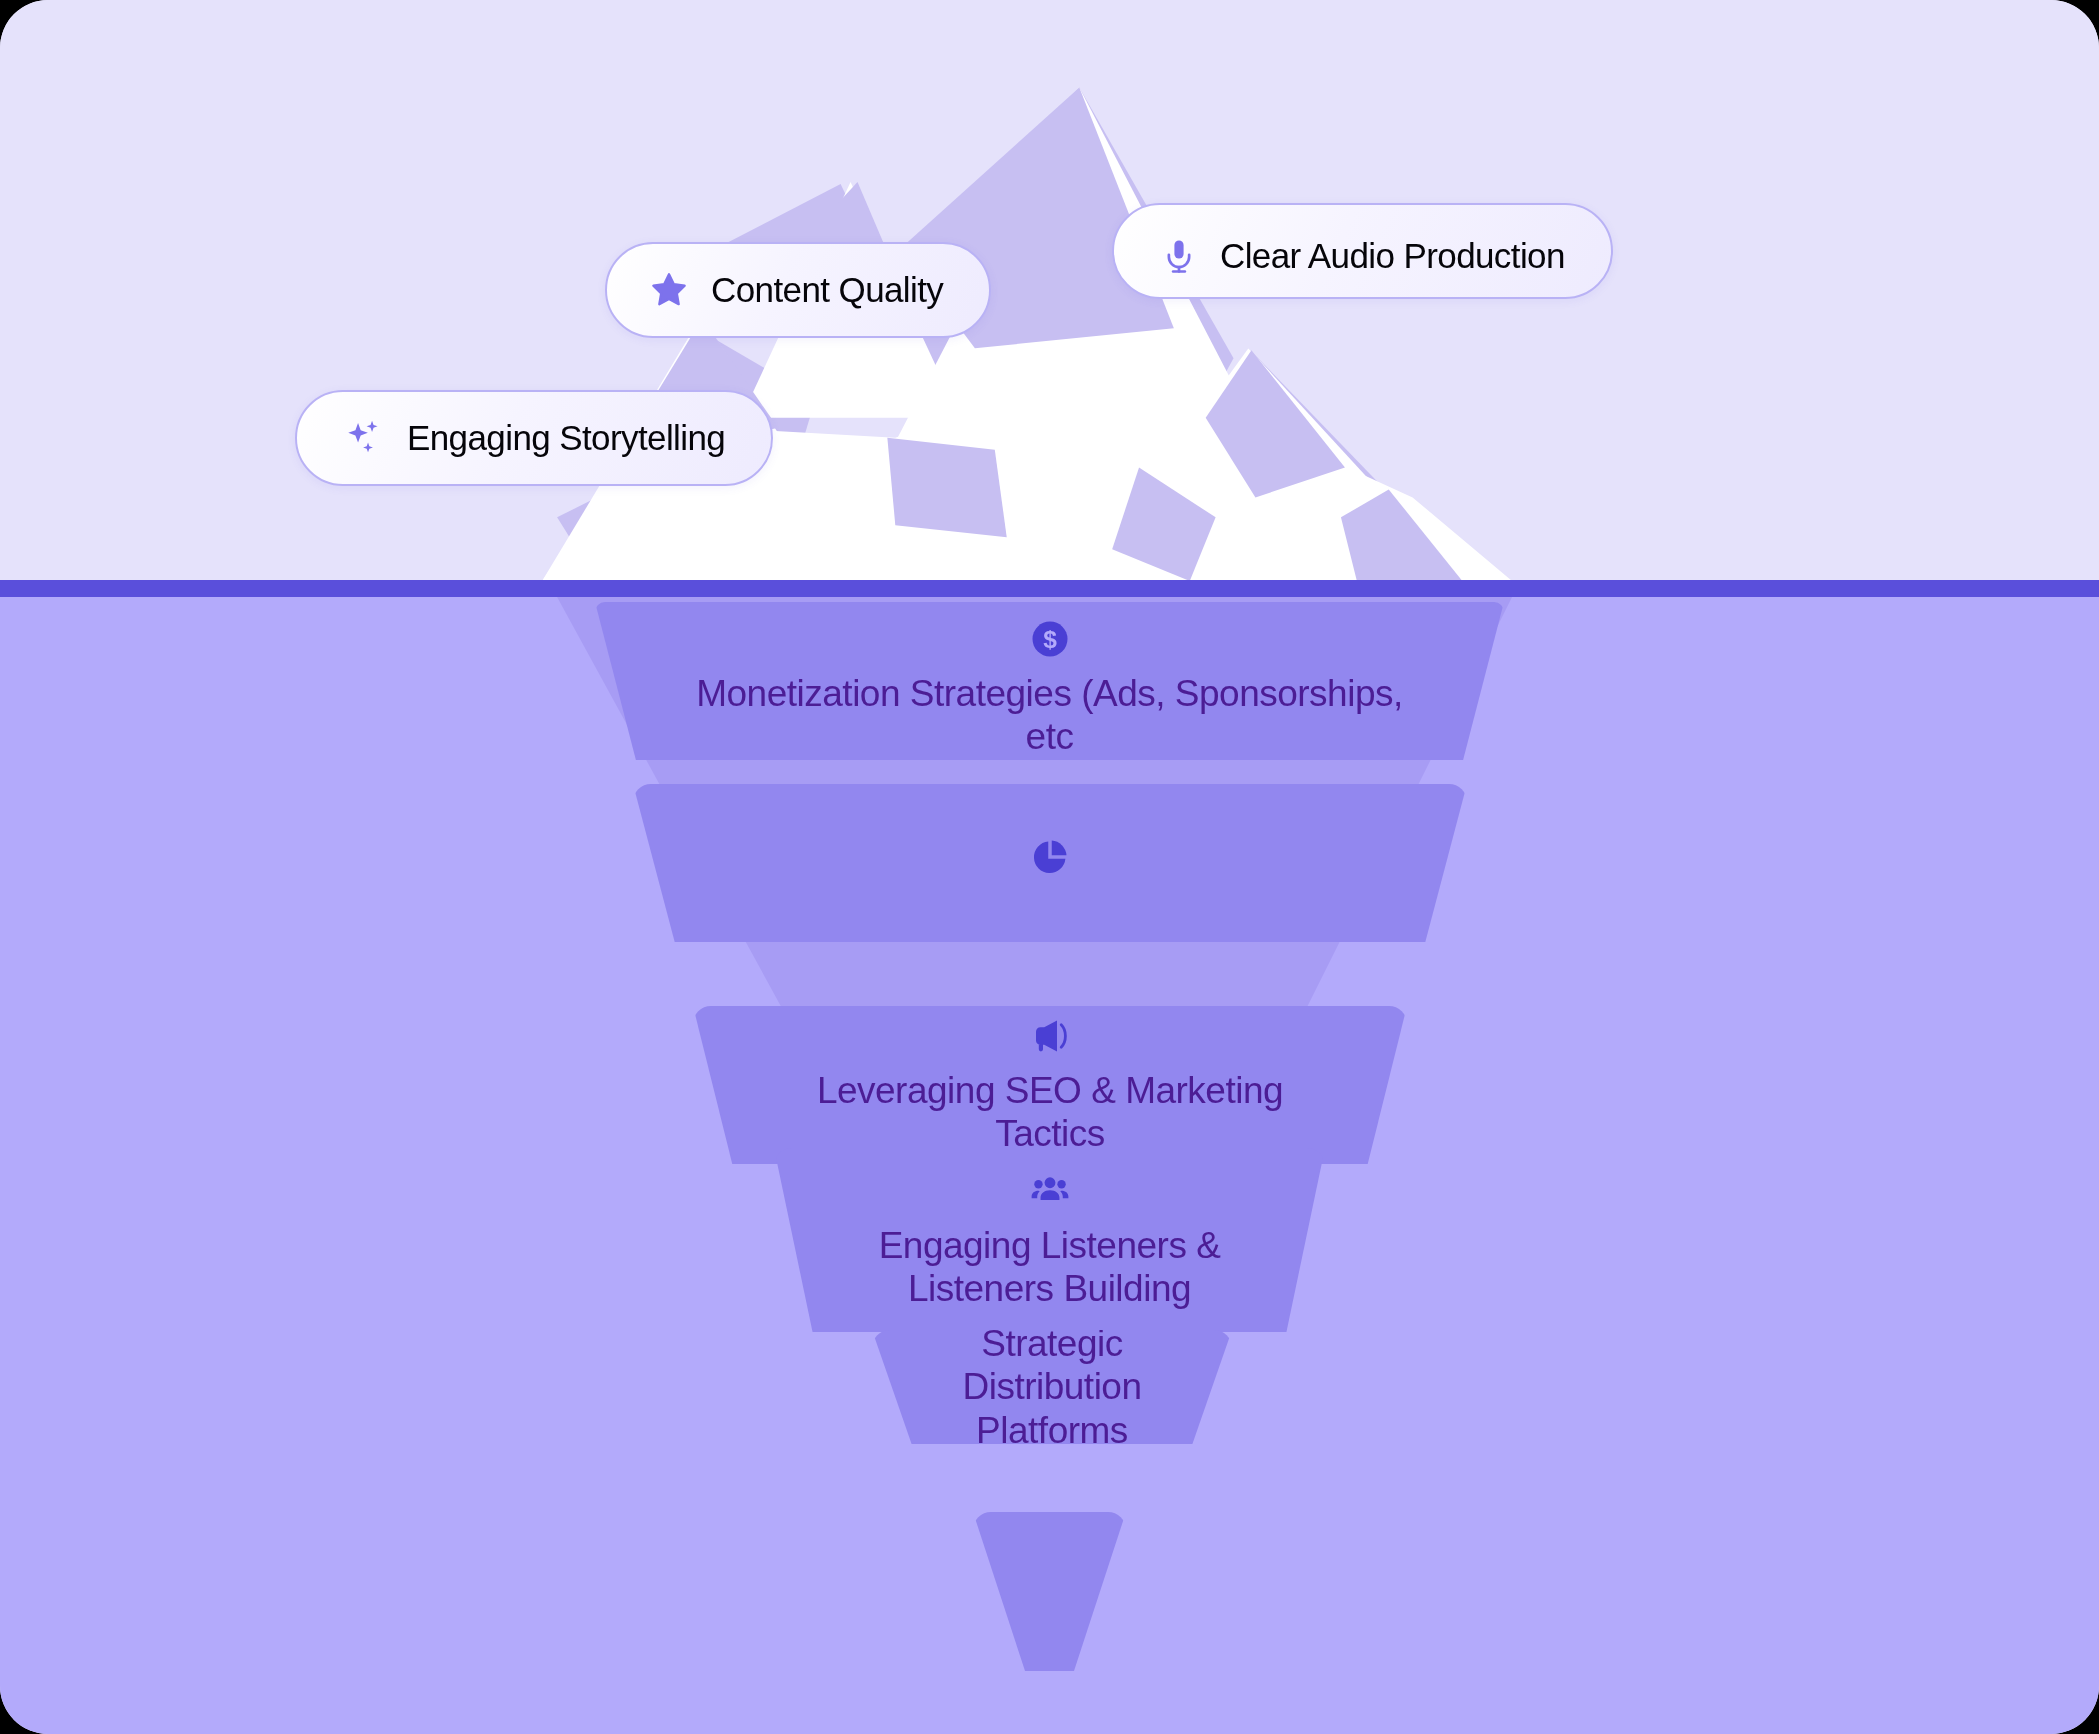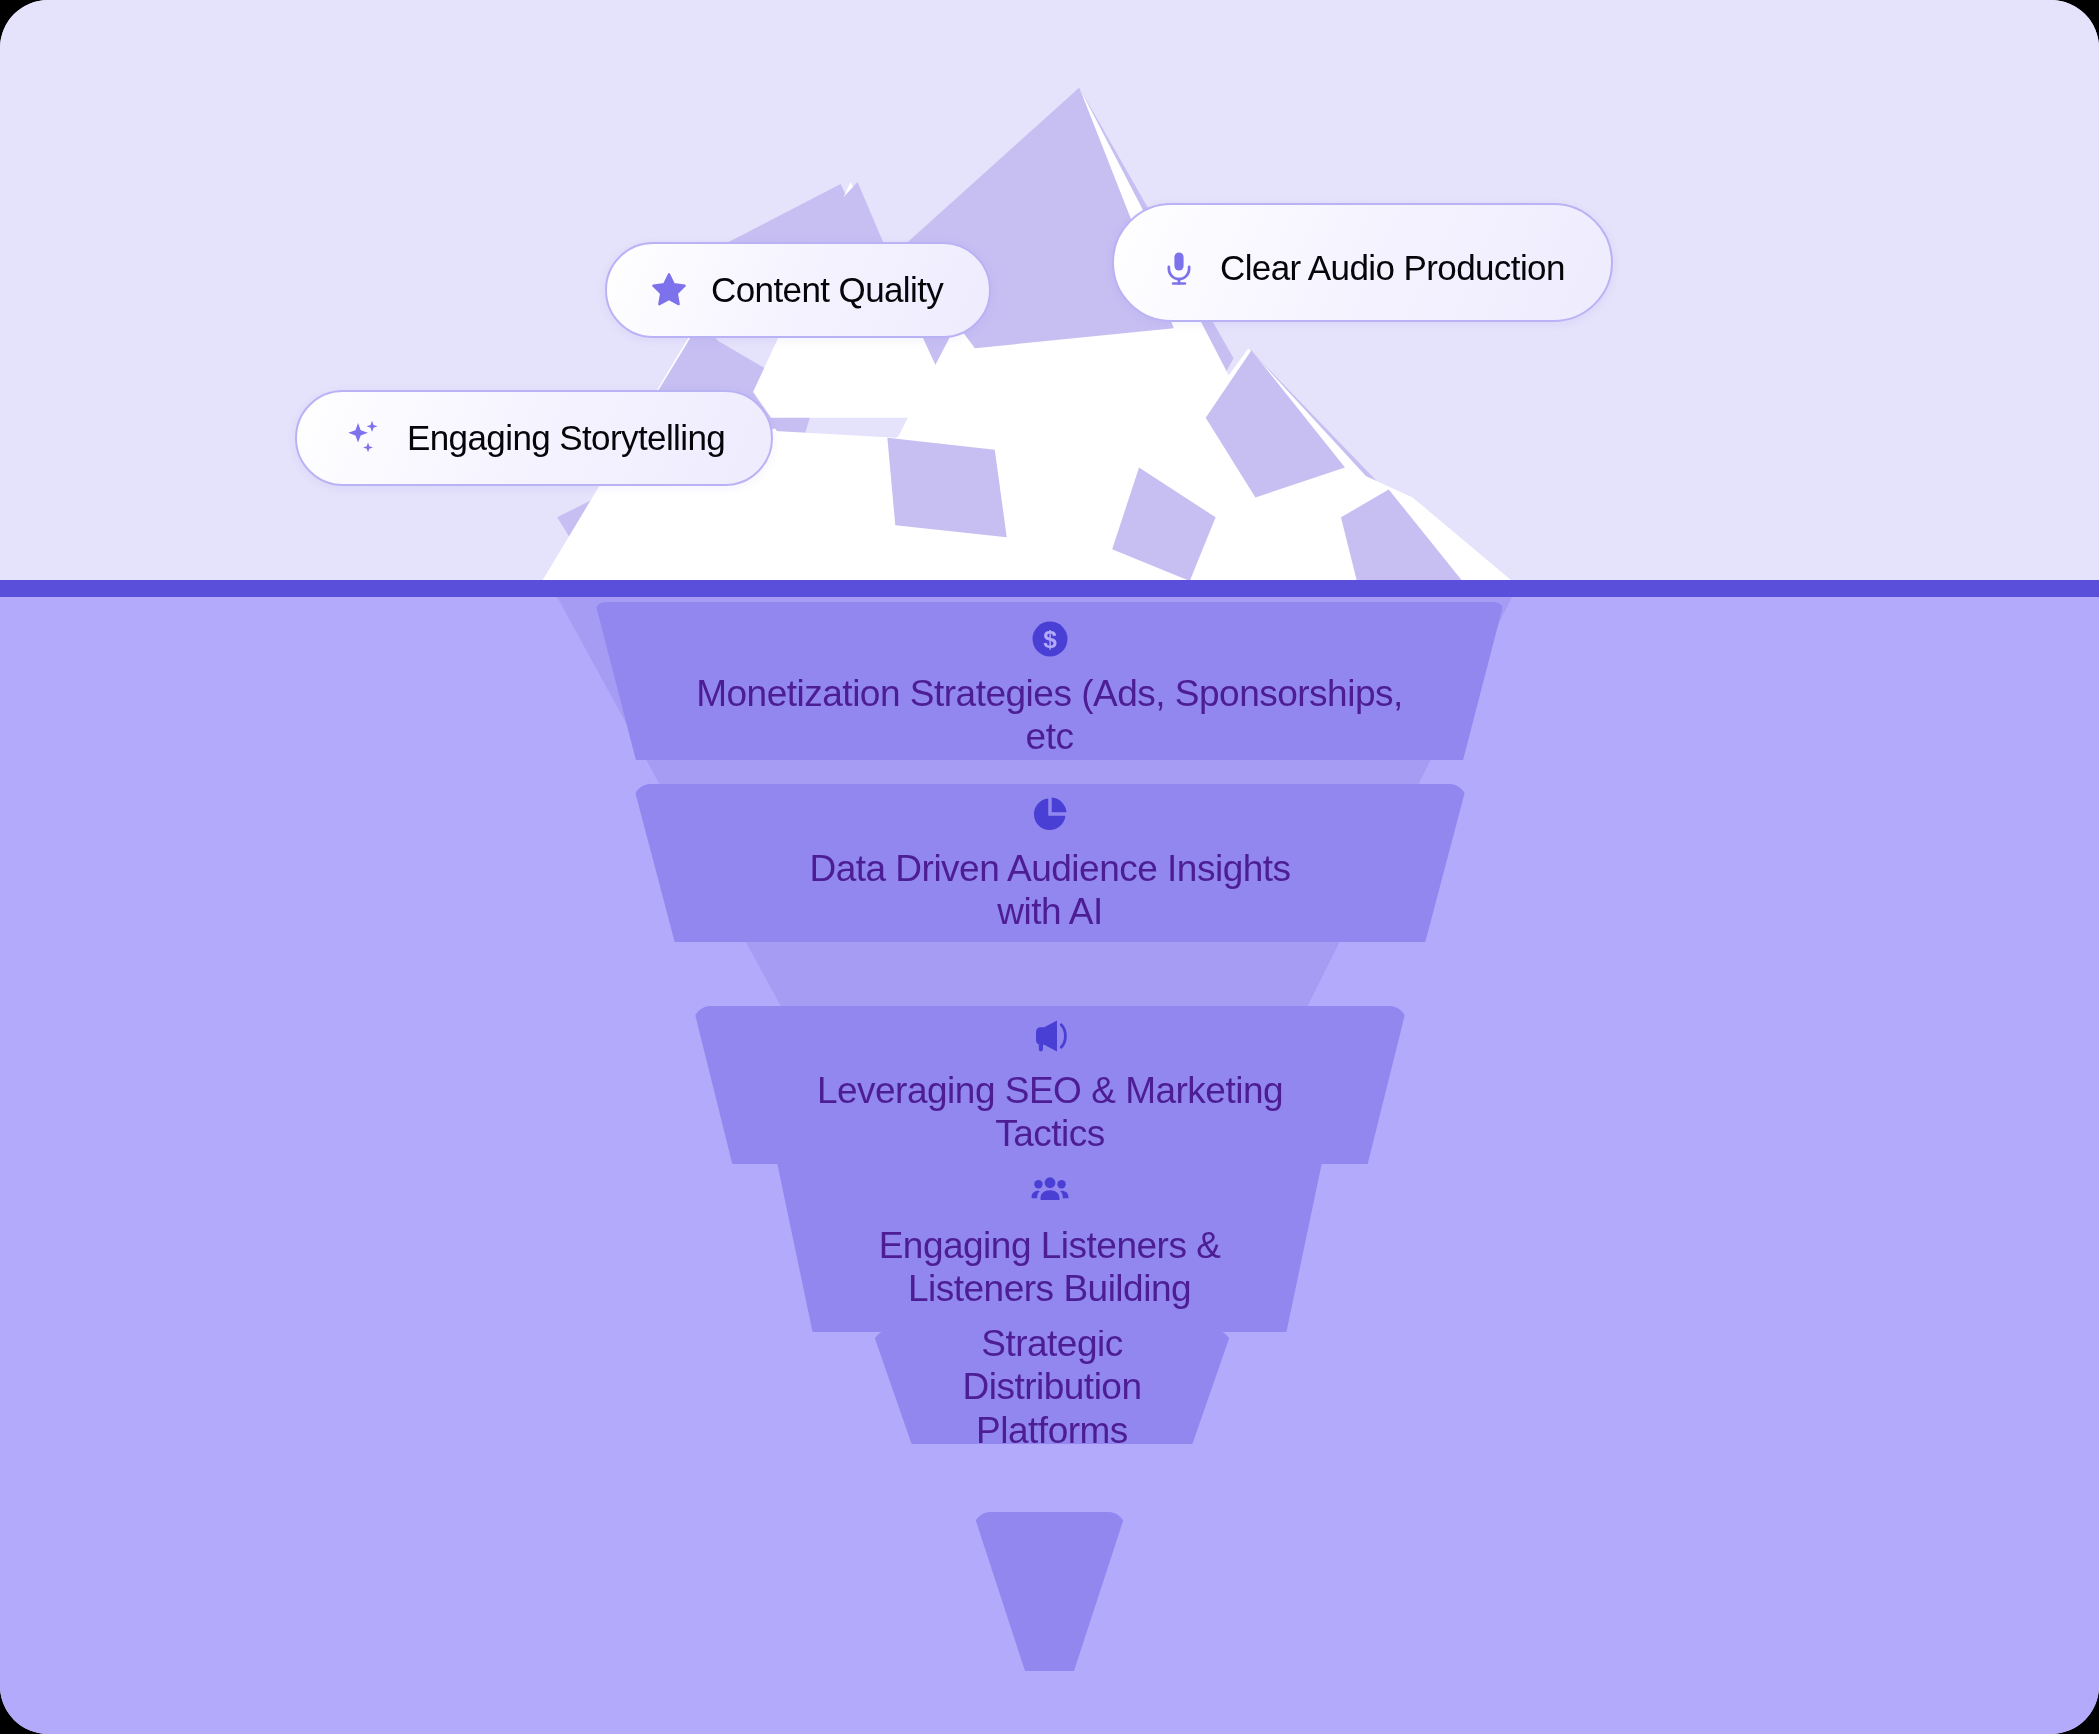--- a/index.html
+++ b/index.html
@@ -90,21 +90,21 @@
     flex: 0 0 auto;
   }
 
   #pill-content-quality {
     left: 605px; top: 242px;
     height: 96px;
     padding: 0 46px 0 42px;
   }
   #pill-clear-audio {
     left: 1112px; top: 203px;
-    height: 119px;
+    height: 96px;
     padding: 10px 46px 0 46px;
   }
   #pill-storytelling {
     left: 295px; top: 390px;
     height: 96px;
     padding: 0 46px 0 46px;
   }
   #pill-cover-art {
     left: 1323px; top: 400px;
     height: 96px;
@@ -253,24 +253,20 @@
     </div>
 
     <div class="funnel-seg" id="seg-1">
       <div class="seg-body">
         <span class="seg-icon">
           <svg width="42" height="42" viewBox="0 0 24 24">
             <path d="M11 3.2A9 9 0 1 0 20.8 13H11z" fill="#4a3fd4"></path>
             <path d="M13 2.6V11h8.4A9 9 0 0 0 13 2.6z" fill="#4a3fd4"></path>
           </svg>
         </span>
-        <div class="seg-label">
-          <span>Data Driven Audience Insights</span><br>
-          <span>with AI</span>
-        </div>
       </div>
     </div>
 
     <div class="funnel-seg" id="seg-2">
       <div class="seg-body">
         <span class="seg-icon">
           <svg width="42" height="42" viewBox="0 0 24 24">
             <path d="M4 9.5a2.5 2.5 0 0 1 2.5-2.5h2.2L16 3.2v17.6l-7.3-3.8H8v2.6a1.2 1.2 0 0 1-2.4 0V17H6.5A2.5 2.5 0 0 1 4 14.5z" fill="#4a3fd4"></path>
             <path d="M18.4 5.6c1.6 1.6 2.4 3.9 2.4 6.4s-.8 4.8-2.4 6.4" stroke="#4a3fd4" stroke-width="1.6" fill="none" stroke-linecap="round"></path>
           </svg>

